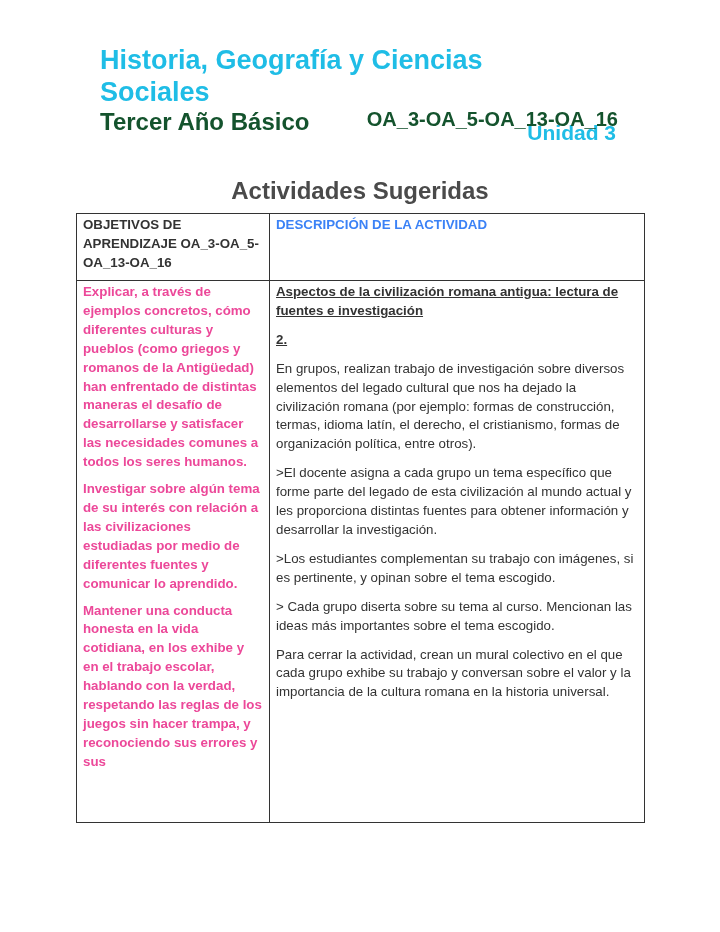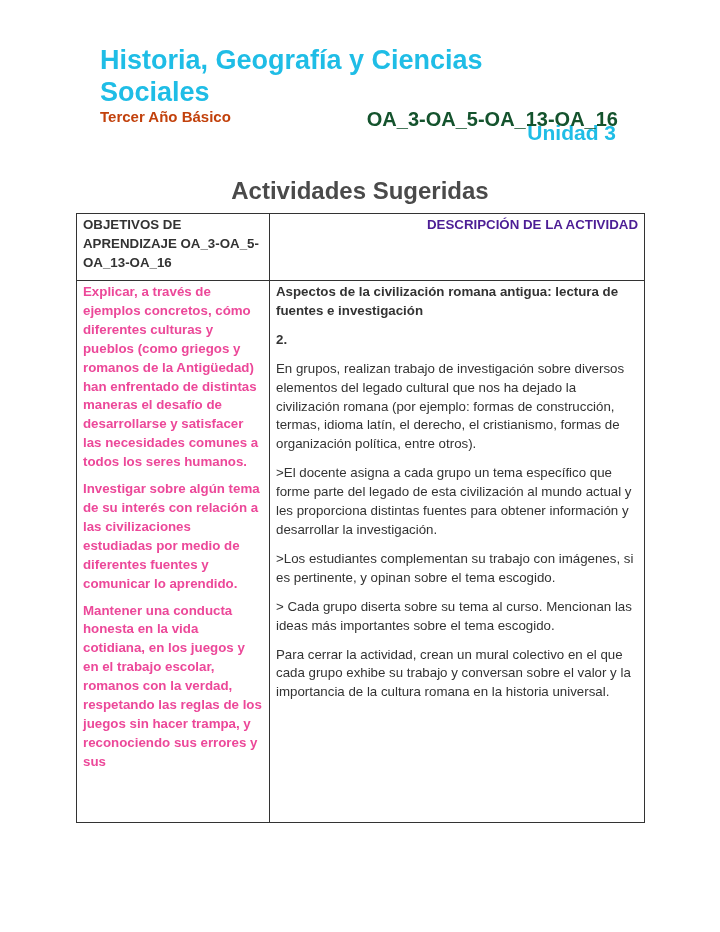--- a/index.html
+++ b/index.html
@@ -1,29 +1,29 @@
 <!DOCTYPE html>
 <html><head>
 <meta charset="utf-8">
 <style>
   html, body { margin: 0; padding: 0; background: #ffffff; }
   body { width: 720px; height: 932px; position: relative; overflow: hidden; font-family: "Liberation Sans", sans-serif; color: #1a1a1a; }
   .title { position: absolute; left: 100px; top: 44px; font-size: 27px; font-weight: bold; color: #1fbde6; line-height: 32px; }
   .unidad { position: absolute; right: 104px; top: 82px; font-size: 21px; font-weight: bold; color: #1fbde6; margin-top: 39px; }
-  .grade { position: absolute; left: 100px; top: 108px; font-size: 15px; font-weight: bold; color: #c2410c; }
+  .grade { position: absolute; left: 100px; top: 108px; font-size: 24px; font-weight: bold; color: #14532d; }
   .oa-codes { position: absolute; right: 102px; top: 108px; font-size: 20px; font-weight: bold; color: #14532d; }
   .section-title { position: absolute; left: 0; width: 720px; top: 177px; text-align: center; font-size: 24px; font-weight: bold; color: #4a4a4a; }
   table.act { position: absolute; left: 76px; top: 213px; width: 569px; border-collapse: collapse; font-size: 13.3px; line-height: 18.9px; }
   table.act td { border: 1.3px solid #333; vertical-align: top; padding: 2px 6px 4px 6px; }
   td.col1 { width: 180px; }
   .hdr1 { font-weight: bold; color: #333; height: 60px; }
-  .hdr2 { font-weight: bold; color: #4c1d95; text-align: right; }
+  .hdr2 { font-weight: bold; color: #3b82f6; text-align: left; }
   .obj p { margin: 0 0 8px 0; font-weight: bold; color: #ec4899; }
   .desc p { margin: 0 0 10px 0; color: #333; }
-  .desc p.b { font-weight: bold; }
+  .desc p.b { font-weight: bold; text-decoration: underline; }
   td.body-cell { height: 535px; }
 </style>
 </head>
 <body>
 
 <div class="title" style="width:420px;">Historia, Geografía y Ciencias Sociales</div>
 <div class="unidad">Unidad 3</div>
 <div class="grade">Tercer Año Básico</div>
 <div class="oa-codes">OA_3-OA_5-OA_13-OA_16</div>
 
@@ -32,21 +32,21 @@
 <table class="act">
   <tbody>
       <tr>
     <td class="col1 hdr1">OBJETIVOS DE APRENDIZAJE OA_3-OA_5-OA_13-OA_16</td>
     <td class="hdr2">DESCRIPCIÓN DE LA ACTIVIDAD</td>
   </tr>
   <tr>
     <td class="col1 obj body-cell">
       <p>Explicar, a través de ejemplos concretos, cómo diferentes culturas y pueblos (como griegos y romanos de la Antigüedad) han enfrentado de distintas maneras el desafío de desarrollarse y satisfacer las necesidades comunes a todos los seres humanos.</p>
       <p>Investigar sobre algún tema de su interés con relación a las civilizaciones estudiadas por medio de diferentes fuentes y comunicar lo aprendido.</p>
-      <p>Mantener una conducta honesta en la vida cotidiana, en los juegos y en el trabajo escolar, romanos con la verdad, respetando las reglas de los juegos sin hacer trampa, y reconociendo sus errores y sus</p>
+      <p>Mantener una conducta honesta en la vida cotidiana, en los exhibe y en el trabajo escolar, hablando con la verdad, respetando las reglas de los juegos sin hacer trampa, y reconociendo sus errores y sus</p>
     </td>
     <td class="desc body-cell">
       <p class="b">Aspectos de la civilización romana antigua: lectura de fuentes e investigación</p>
       <p class="b">2.</p>
       <p>En grupos, realizan trabajo de investigación sobre diversos elementos del legado cultural que nos ha dejado la civilización romana (por ejemplo: formas de construcción, termas, idioma latín, el derecho, el cristianismo, formas de organización política, entre otros).</p>
       <p>&gt;El docente asigna a cada grupo un tema específico que forme parte del legado de esta civilización al mundo actual y les proporciona distintas fuentes para obtener información y desarrollar la investigación.</p>
       <p>&gt;Los estudiantes complementan su trabajo con imágenes, si es pertinente, y opinan sobre el tema escogido.</p>
       <p>&gt; Cada grupo diserta sobre su tema al curso. Mencionan las ideas más importantes sobre el tema escogido.</p>
       <p>Para cerrar la actividad, crean un mural colectivo en el que cada grupo exhibe su trabajo y conversan sobre el valor y la importancia de la cultura romana en la historia universal.</p>
     </td>

